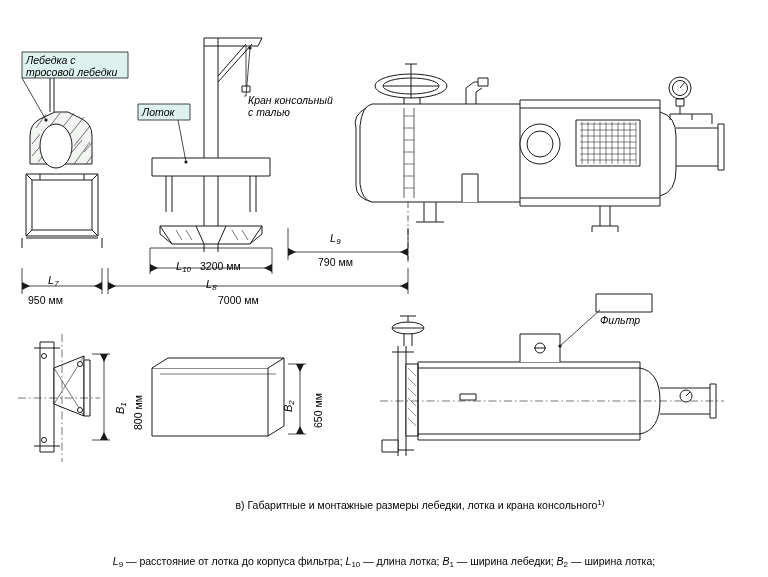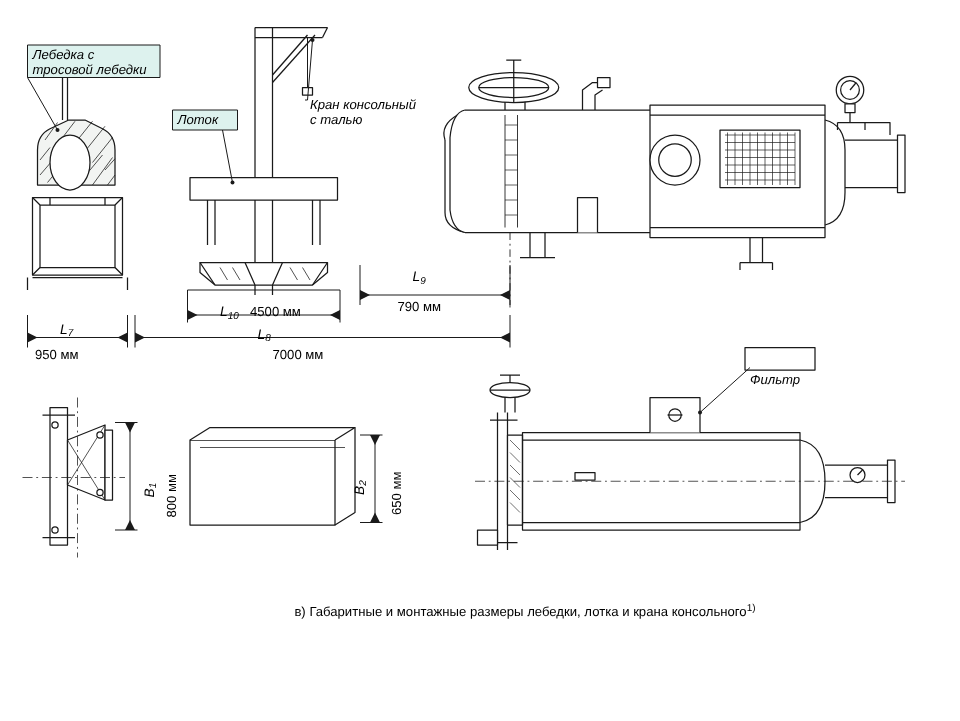--- a/index.html
+++ b/index.html
@@ -1,18 +1,18 @@
 <!DOCTYPE html>
 <html><head>
 <meta charset="utf-8">
 <style>
   html,body{margin:0;padding:0;background:#ffffff;}
   body{width:768px;height:577px;position:relative;overflow:hidden;
        font-family:"Liberation Sans",sans-serif;color:#000;}
-  .canvas{position:absolute;left:0;top:0;width:768px;height:506px;}
+  .canvas{position:absolute;left:0;top:16px;width:768px;height:506px;}
   svg{position:absolute;left:0;top:0;}
   .lbl{position:absolute;font-style:italic;font-size:10.5px;white-space:nowrap;}
   .dim{position:absolute;font-size:10.5px;white-space:nowrap;font-style:normal;}
   .dimi{position:absolute;font-size:11px;white-space:nowrap;font-style:italic;}
   .vert{position:absolute;font-size:10.5px;white-space:nowrap;
         transform-origin:0 0;transform:rotate(-90deg);}
   .verti{position:absolute;font-size:11px;white-space:nowrap;font-style:italic;
         transform-origin:0 0;transform:rotate(-90deg);}
   .cap{position:absolute;font-size:10.5px;text-align:center;width:768px;left:0;padding-left:36px;}
   .note{position:absolute;font-size:10.5px;width:740px;left:14px;text-align:center;
@@ -242,30 +242,33 @@
 <div class="lbl" style="left:142px;top:90px;">Лоток</div>
 
 <div class="lbl" style="left:248px;top:78px;line-height:12px;"><span>Кран консольный</span><br><span>с талью</span></div>
 
 <div class="lbl" style="left:600px;top:278px;margin-top:20px;">Фильтр</div>
 
 <div class="dimi" style="left:330px;top:216px;"><span>L</span><span class="sub">9</span></div>
 <div class="dim" style="left:318px;top:240px;">790 мм</div>
 
 <div class="dimi" style="left:176px;top:244px;"><span>L</span><span class="sub">10</span></div>
-<div class="dim" style="left:200px;top:244px;">4500 мм</div>
+<div class="dim" style="left:200px;top:244px;">3200 мм</div>
 
 <div class="dimi" style="left:206px;top:262px;"><span>L</span><span class="sub">8</span></div>
 <div class="dim" style="left:218px;top:278px;">7000 мм</div>
 
 <div class="dimi" style="left:48px;top:258px;text-align:center;"><span>L</span><span class="sub">7</span></div>
 <div class="dim" style="left:28px;top:278px;">950 мм</div>
 
 <div class="verti" style="left:114px;top:398px;"><span>B</span><span class="sub">1</span></div>
 <div class="vert" style="left:132px;top:414px;">800 мм</div>
 
 <div class="verti" style="left:282px;top:396px;"><span>B</span><span class="sub">2</span></div>
 <div class="vert" style="left:312px;top:412px;">650 мм</div>
 
 <div class="cap" style="top:482px;"><span>в) Габаритные и монтажные размеры лебедки, лотка и крана консольного</span><span class="sup">1)</span></div>
 
-
+<div class="note" style="top:538px;">
+  <i class="it">L</i><span class="sub">9</span> — расстояние от лотка до корпуса фильтра; <i class="it">L</i><span class="sub">10</span> — длина лотка; <i class="it">B</i><span class="sub">1</span> — ширина лебедки; <i class="it">B</i><span class="sub">2</span> — ширина лотка;
 </div>
 
+</div>
+
 </body></html>

